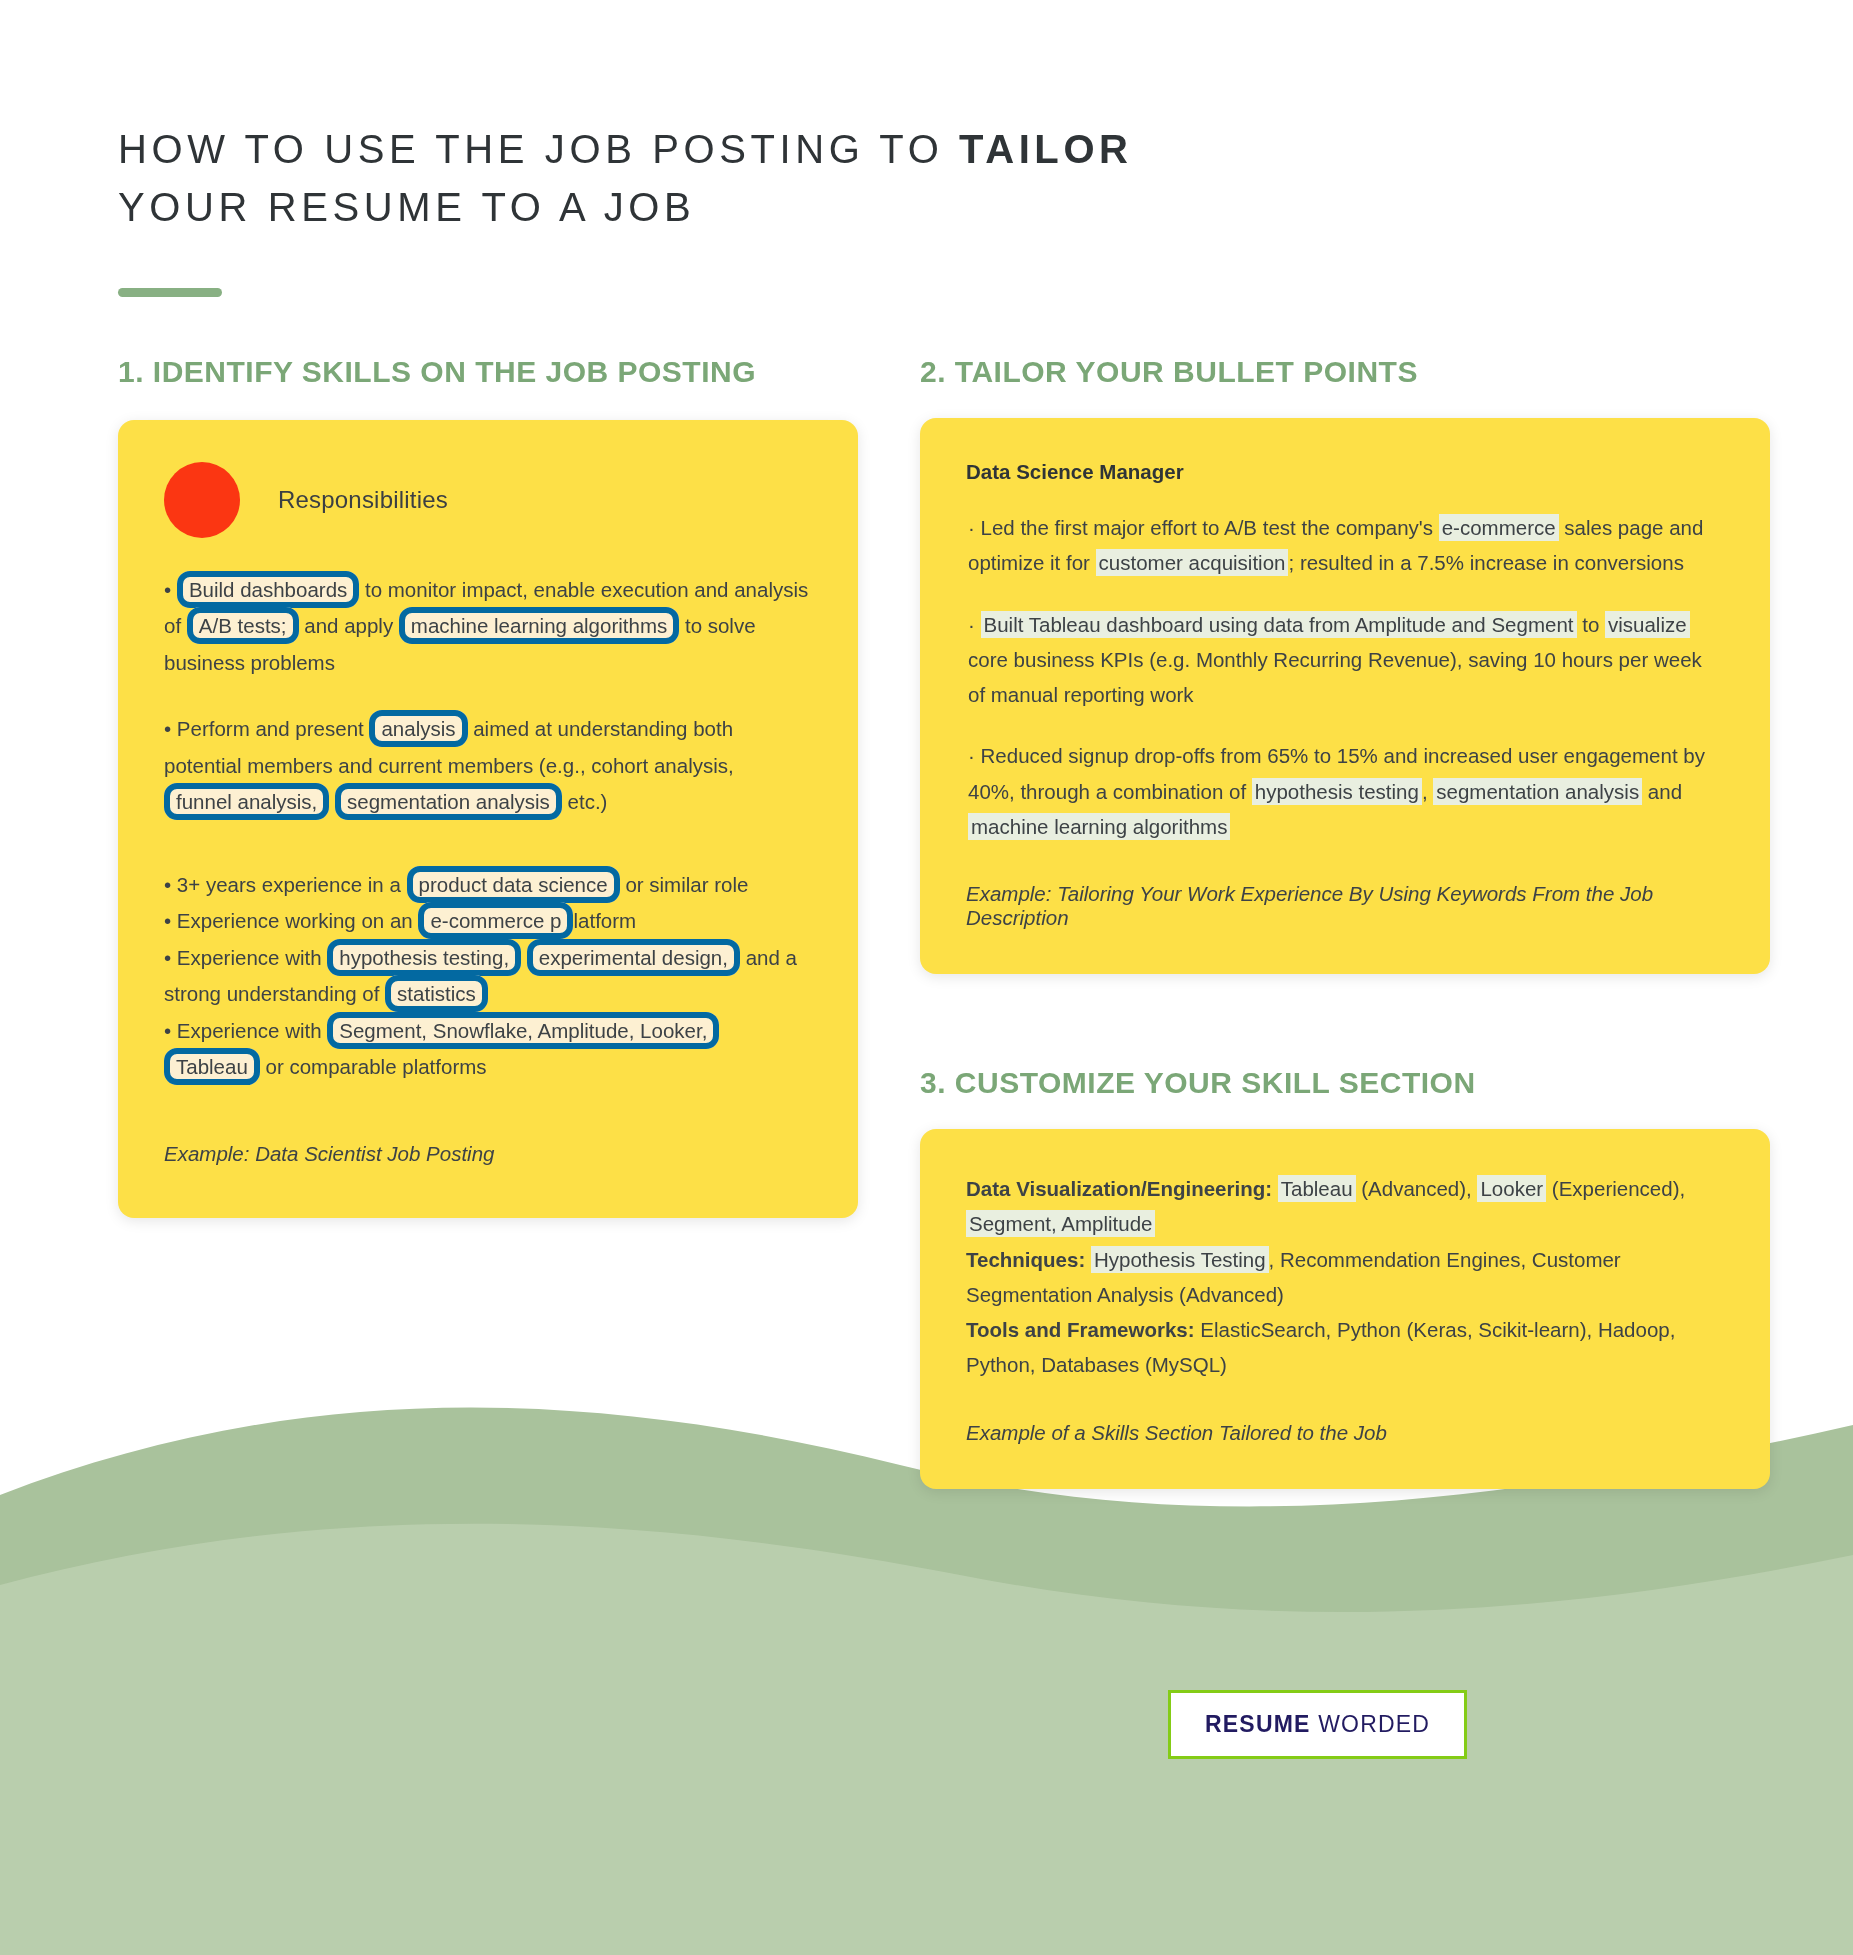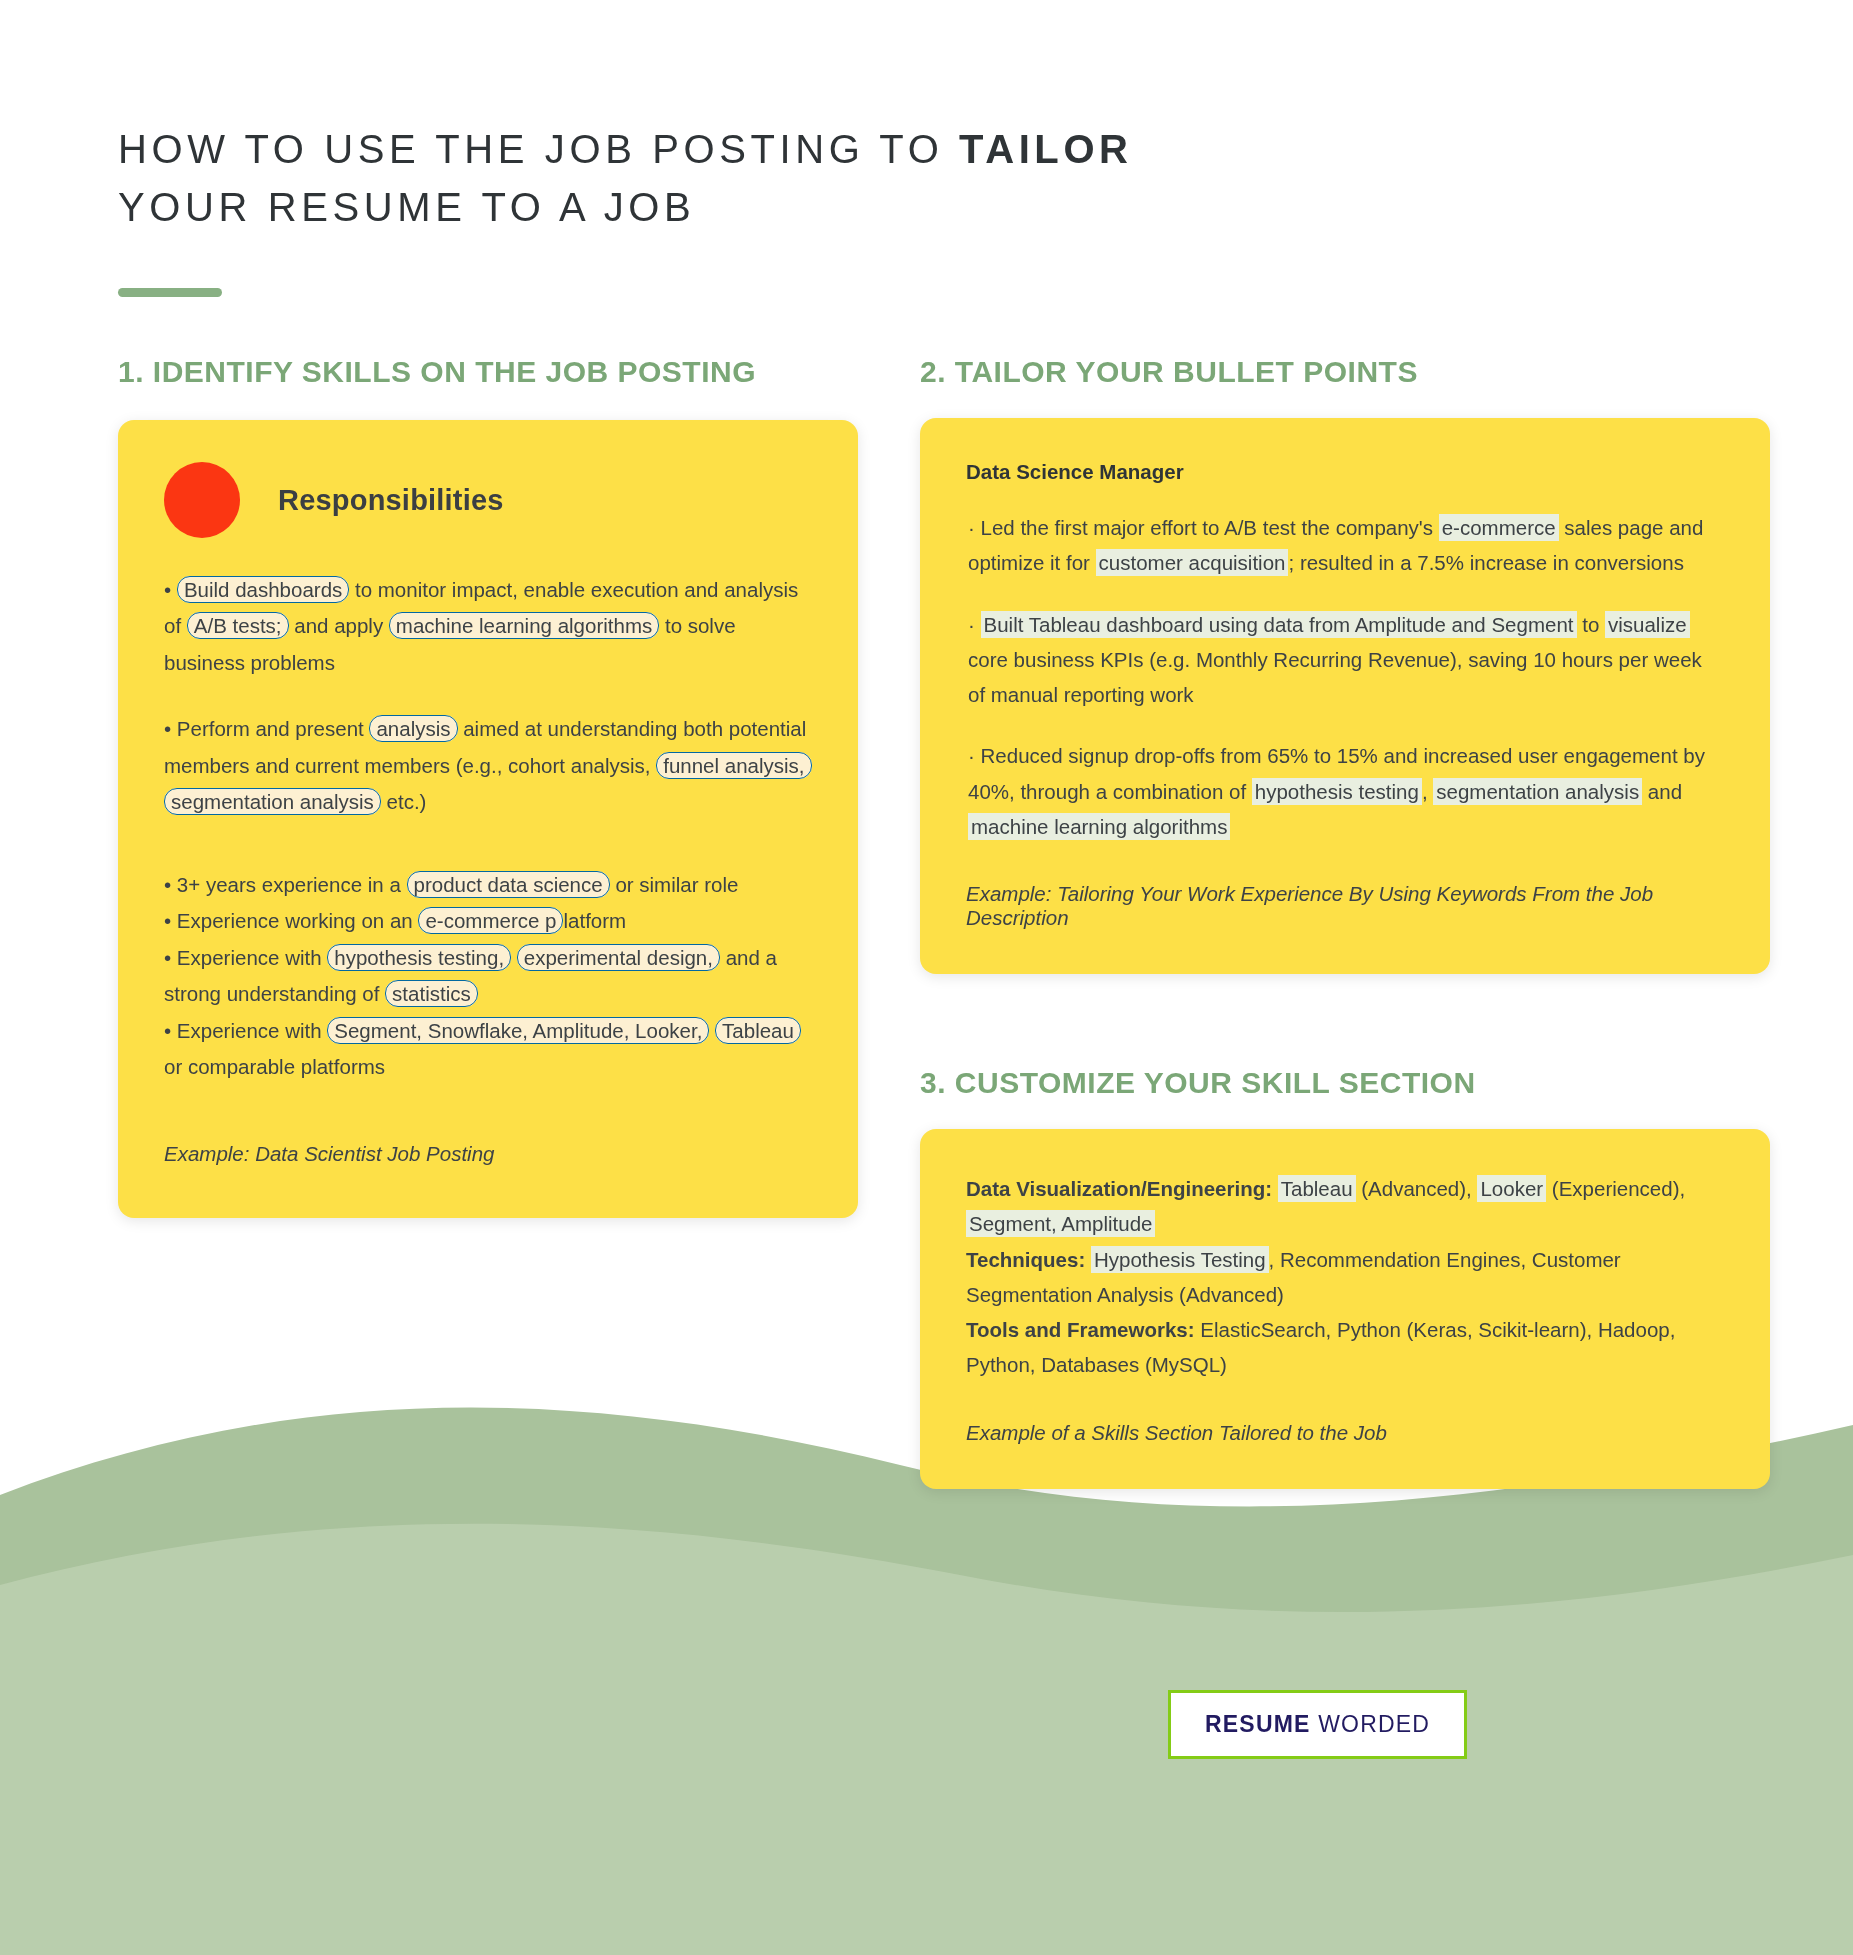--- a/index.html
+++ b/index.html
@@ -94,40 +94,40 @@
   }
   .dot {
     width: 76px;
     height: 76px;
     border-radius: 50%;
     flex: 0 0 76px;
   }
   .dot.red { background: #fb3612; }
   .dot.yellow { background: #fdc300; }
   .cat-title {
-    font-size: 29px;
-    font-weight: 700;
+    font-size: 24px;
+    font-weight: 400;
     color: #3b3f43;
     letter-spacing: 0.2px;
   }
   .para {
     font-size: 20.5px;
     line-height: 1.78;
     color: #3d4246;
     margin: 0 0 30px 0;
   }
   .para.last { margin-bottom: 0; }
   .list {
     font-size: 20.5px;
     line-height: 1.78;
     color: #3d4246;
   }
   .hl-y {
     background: #fdf0d2;
-    border: 1px solid #0369a1;
+    border: 6px solid #0369a1;
     border-radius: 13px;
     padding: 1px 6px;
     white-space: nowrap;
   }
   .example {
     font-style: italic;
     font-size: 20.5px;
     color: #3d4246;
     margin-top: 56px;
   }

